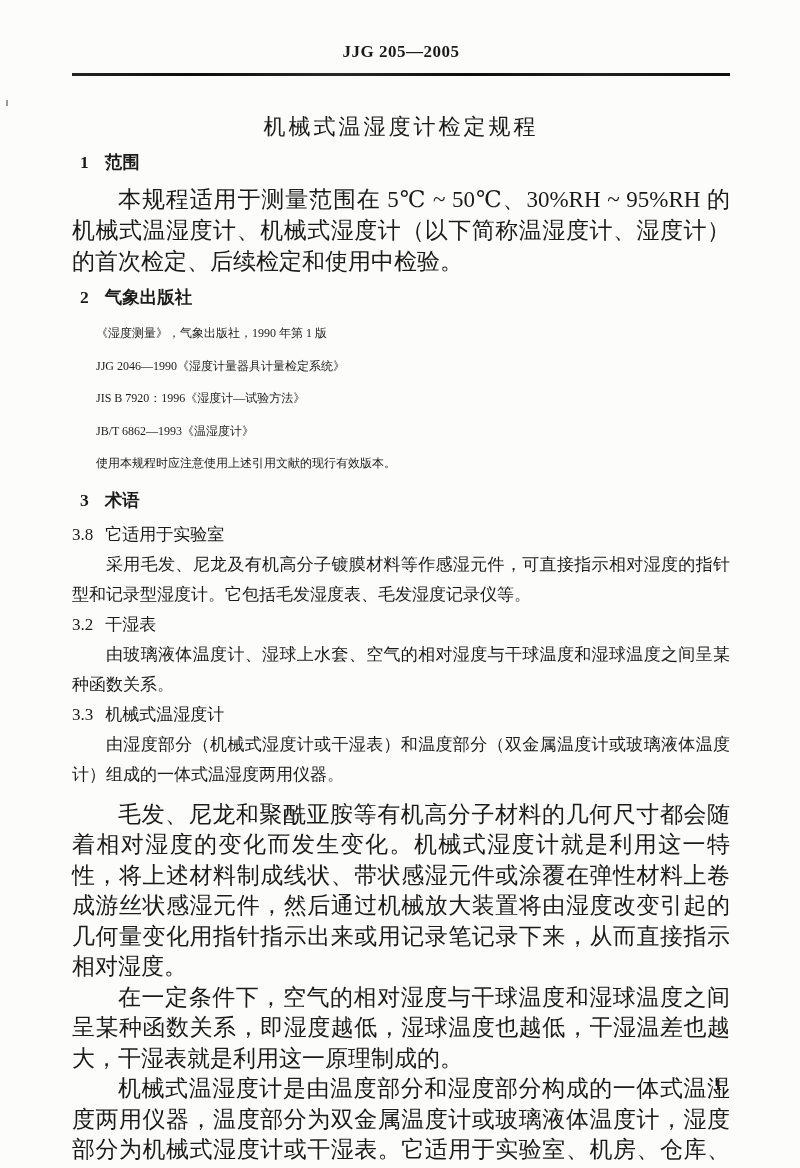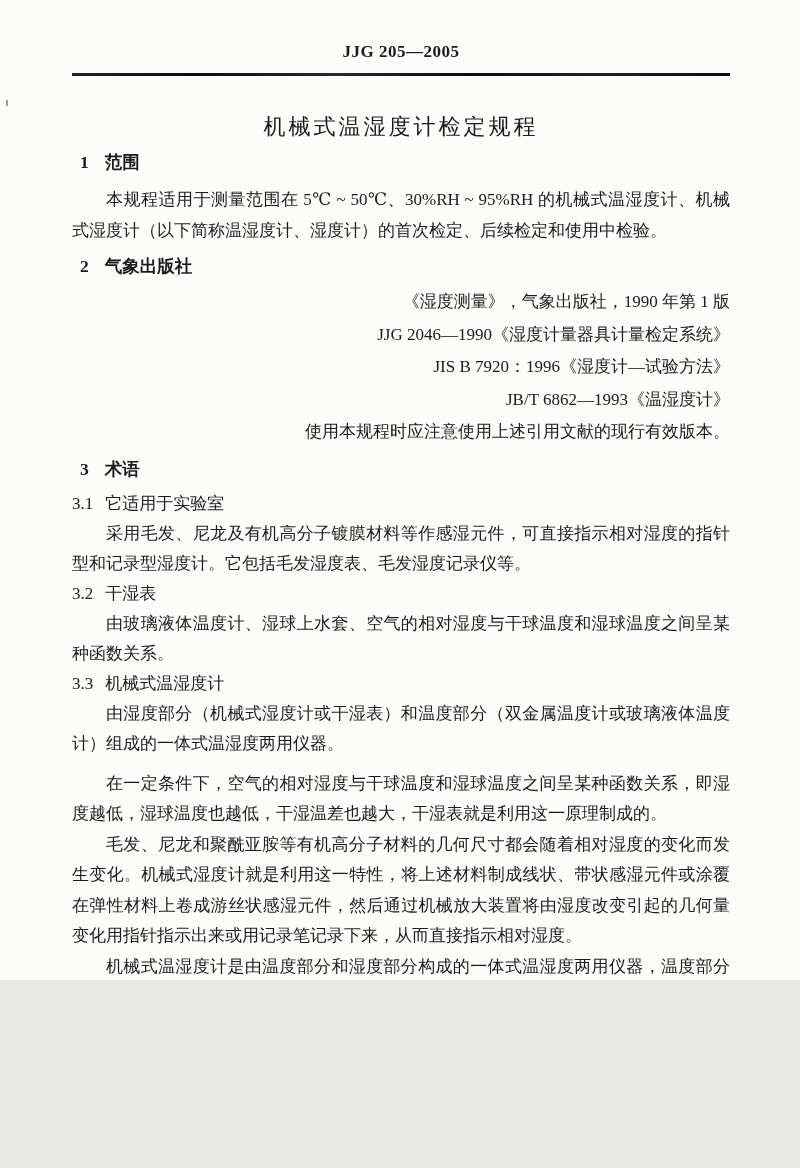--- a/index.html
+++ b/index.html
@@ -1,19 +1,19 @@
 <!DOCTYPE html>
 <html><head>
 <meta charset="utf-8">
 <style>
   html, body { margin:0; padding:0; background:#e8e8e6; }
   .page {
     position: relative;
     width: 800px;
-    height: 980px;
+    height: 1168px;
     margin: 0 auto;
     background: #fcfcfa;
     box-sizing: border-box;
     padding: 42px 70px 0 72px;
     font-family: "Liberation Serif", "DejaVu Serif", serif;
     color: #1b1b1b;
     overflow: hidden;
   }
   .running-head {
     text-align: center;
@@ -36,32 +36,32 @@
   h2.sec {
     font-size: 17.5px;
     font-weight: bold;
     margin: 8px;
     line-height: 24px;
   }
   .sec-num { display:inline-block; margin-right: 16px; }
   .mt-sec1 { margin-top: 40px; }
   .mt-sec  { margin-top: 26px; }
   p.body {
-    font-size: 17px;
+    font-size: 23px;
     line-height: 31px;
     text-align: justify;
     text-indent: 2em;
     margin: 10px 0 0 0;
   }
   .refs { margin-top: 8px; }
   .ref-line {
-    font-size: 17px;
+    font-size: 12px;
     line-height: 32.5px;
     padding-left: 2em;
-    text-align: right;
+    text-align: left;
   }
   .terms { margin-top: 8px; }
   .term-head {
     font-size: 17px;
     line-height: 30px;
     margin: 0;
   }
   .term-num { display:inline-block; margin-right: 12px; }
   p.term-def {
     font-size: 17px;
@@ -103,31 +103,31 @@
       <div class="ref-line">JJG 2046—1990《湿度计量器具计量检定系统》</div>
       <div class="ref-line">JIS B 7920：1996《湿度计—试验方法》</div>
       <div class="ref-line">JB/T 6862—1993《温湿度计》</div>
       <div class="ref-line">使用本规程时应注意使用上述引用文献的现行有效版本。</div>
     </div>
   </section>
 
   <section>
     <h2 class="sec mt-sec"><span class="sec-num">3</span><span>术语</span></h2>
     <div class="terms">
-      <div class="term-head"><span class="term-num">3.1</span><span>它适用于实验室</span></div>
+      <div class="term-head"><span class="term-num">3.8</span><span>它适用于实验室</span></div>
       <p class="term-def">采用毛发、尼龙及有机高分子镀膜材料等作感湿元件，可直接指示相对湿度的指针型和记录型湿度计。它包括毛发湿度表、毛发湿度记录仪等。</p>
       <div class="term-head"><span class="term-num">3.2</span><span>干湿表</span></div>
       <p class="term-def">由玻璃液体温度计、湿球上水套、空气的相对湿度与干球温度和湿球温度之间呈某种函数关系。</p>
       <div class="term-head"><span class="term-num">3.3</span><span>机械式温湿度计</span></div>
       <p class="term-def">由湿度部分（机械式湿度计或干湿表）和温度部分（双金属温度计或玻璃液体温度计）组成的一体式温湿度两用仪器。</p>
     </div>
   </section>
 
   <section class="ov">
+    <p class="body">毛发、尼龙和聚酰亚胺等有机高分子材料的几何尺寸都会随着相对湿度的变化而发生变化。机械式湿度计就是利用这一特性，将上述材料制成线状、带状感湿元件或涂覆在弹性材料上卷成游丝状感湿元件，然后通过机械放大装置将由湿度改变引起的几何量变化用指针指示出来或用记录笔记录下来，从而直接指示相对湿度。</p>
     <p class="body">在一定条件下，空气的相对湿度与干球温度和湿球温度之间呈某种函数关系，即湿度越低，湿球温度也越低，干湿温差也越大，干湿表就是利用这一原理制成的。</p>
-    <p class="body">毛发、尼龙和聚酰亚胺等有机高分子材料的几何尺寸都会随着相对湿度的变化而发生变化。机械式湿度计就是利用这一特性，将上述材料制成线状、带状感湿元件或涂覆在弹性材料上卷成游丝状感湿元件，然后通过机械放大装置将由湿度改变引起的几何量变化用指针指示出来或用记录笔记录下来，从而直接指示相对湿度。</p>
     <p class="body">机械式温湿度计是由温度部分和湿度部分构成的一体式温湿度两用仪器，温度部分为双金属温度计或玻璃液体温度计，湿度部分为机械式湿度计或干湿表。它适用于实验室、机房、仓库、厂房等室内环境温湿度的测量。</p>
   </section>
 
   <div class="page-number">1</div>
 
   <div class="speck" style="left:6px; top:100px; width:2px; height:6px;"></div>
 </div>
 
 </body></html>

